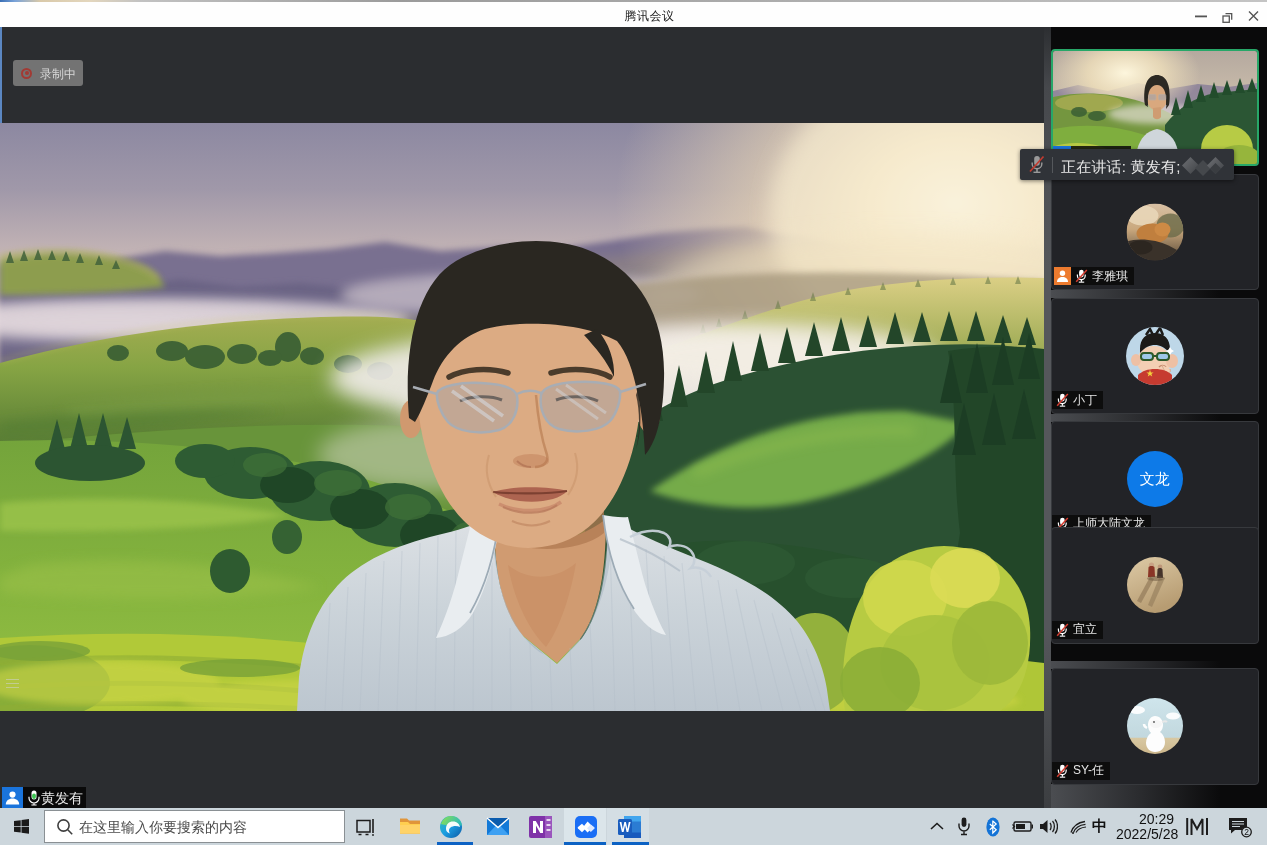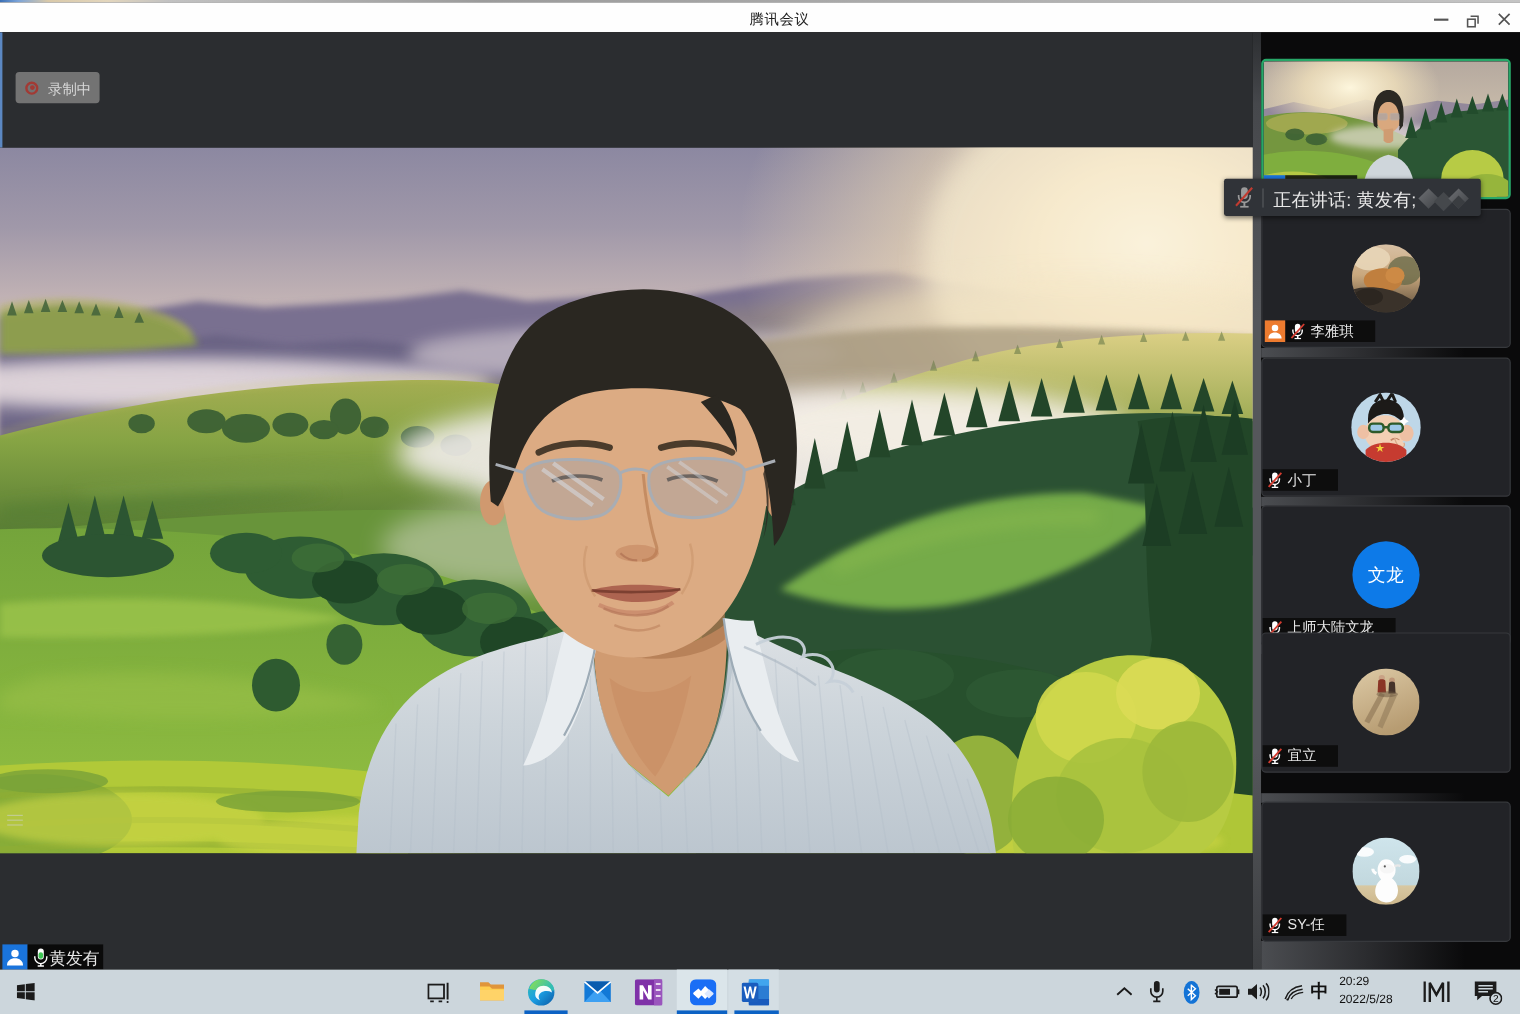--- a/index.html
+++ b/index.html
@@ -34,36 +34,36 @@
 #hamb { left:6px; top:652px; width:13px; height:9px; opacity:0.55; }
 #hamb div { height:1px; background:#cfd2d0; margin-bottom:3px; }
 
 
 #divider { left:1044px; top:0; width:7px; height:781px; background:linear-gradient(180deg,#2c2e31 0,#46484c 60px,#55575b 240px,#55575b 600px,#3c3e41 781px); }
 
 
 #sidebar { left:1051px; top:0; width:216px; height:781px; background:#0a0a0b; }
 .thumb { position:absolute; left:0; width:207.5px; height:117px; background:#222327; border:1px solid #37393d; border-radius:4px; overflow:hidden; }
 .gap { position:absolute; left:0; width:207.5px; height:8px; background:linear-gradient(90deg,#4b4d51 0,#2a2b2e 90px,#0a0a0b 170px); }
-.plabel { position:absolute; left:0; bottom:4px; height:18px; background:rgba(10,10,10,0.88); color:#e6e6e6; font-size:12px; display:flex; align-items:center; padding:0 18px 0 4px; }
+.plabel { position:absolute; left:0; bottom:4px; height:18px; background:rgba(10,10,10,0.88); color:#e6e6e6; font-size:12px; display:flex; align-items:center; padding:0 6px 0 4px; }
 .plabel svg { margin-right:4px; }
 .avatar { position:absolute; left:50%; top:50%; transform:translate(-50%,-50%); border-radius:50%; overflow:hidden; }
 
 
 #toast { left:1020px; top:122px; width:214px; height:31px; background:#303338; border-radius:2px; box-shadow:0 1px 4px rgba(0,0,0,0.5); }
 #toast .sep { position:absolute; left:32px; top:8px; width:1px; height:16px; background:#55585c; }
 #toast .txt { position:absolute; left:41px; top:9px; font-size:15px; color:#e9e9e9; white-space:nowrap; letter-spacing:0.2px; }
 
 
 #taskbar { left:0; top:808px; width:1267px; height:37px; background:#ccd6dc; }
 .tb-hl { position:absolute; top:0; height:37px; background:#dbe5ea; }
 .tb-ul { position:absolute; top:34px; height:3px; background:#0c62c4; }
 #searchbox { position:absolute; left:44px; top:2px; width:301px; height:33px; background:#fff; border:1px solid #8a9094; }
 #searchbox .ph { position:absolute; left:34px; top:8px; font-size:14px; color:#4a4a4a; }
-#traytime { position:absolute; left:1116px; top:4px; width:58px; text-align:left; font-size:10px; color:#111; line-height:14.5px;}
+#traytime { position:absolute; left:1116px; top:4px; width:58px; text-align:right; font-size:14px; color:#111; line-height:14.5px;}
 </style>
 </head>
 <body>
 <div id="stage">
   <div id="topstrip" class="abs"></div>
   <div id="titlebar" class="abs">
     <div id="titletext" class="abs">腾讯会议</div>
     <svg class="abs" style="left:1188px;top:2px" width="79" height="25" viewBox="0 0 79 25">
       <rect x="7" y="11.5" width="12" height="1.8" fill="#555"></rect>
       <g fill="none" stroke="#555" stroke-width="1.3">
@@ -671,20 +671,27 @@
 
     <svg class="abs" style="left:14px;top:11px" width="15" height="15" viewBox="0 0 15 15">
       <g fill="#1b1b1b">
         <path d="M0,2.1 L6.7,1.2 V7 H0 Z"></path>
           <path d="M7.5,1.1 L15,0.1 V7 H7.5 Z"></path>
         <path d="M0,7.8 H6.7 V13.6 L0,12.7 Z"></path>
           <path d="M7.5,7.8 H15 V14.7 L7.5,13.7 Z"></path>
       </g>
     </svg>
 
+    <div id="searchbox">
+      <svg style="position:absolute;left:11px;top:7px" width="18" height="18" viewBox="0 0 18 18">
+        <circle cx="7.5" cy="7.5" r="5.6" fill="none" stroke="#3f3f3f" stroke-width="1.6"></circle>
+        <path d="M11.8 11.8 L16.2 16.2" stroke="#3f3f3f" stroke-width="1.6"></path>
+      </svg>
+      <div class="ph">在这里输入你要搜索的内容</div>
+    </div>
 
     <svg class="abs" style="left:356px;top:10px" width="20" height="18" viewBox="0 0 20 18">
       <rect x="1" y="2.5" width="13" height="11.5" fill="none" stroke="#1c1c1c" stroke-width="1.5"></rect>
       <path d="M2.5 16.5 h3 M9.5 16.5 h3" stroke="#1c1c1c" stroke-width="1.4"></path>
       <path d="M17 1 L17 15" stroke="#1c1c1c" stroke-width="1.6"></path>
       <circle cx="17" cy="17" r="0.9" fill="#1c1c1c"></circle>
     </svg>
 
     <svg class="abs" style="left:399px;top:8px" width="22" height="20" viewBox="0 0 22 20">
       <path d="M1,2.5 L8,2.5 L10,4.5 L21,4.5 L21,17.5 L1,17.5 Z" fill="#e0953a"></path>

